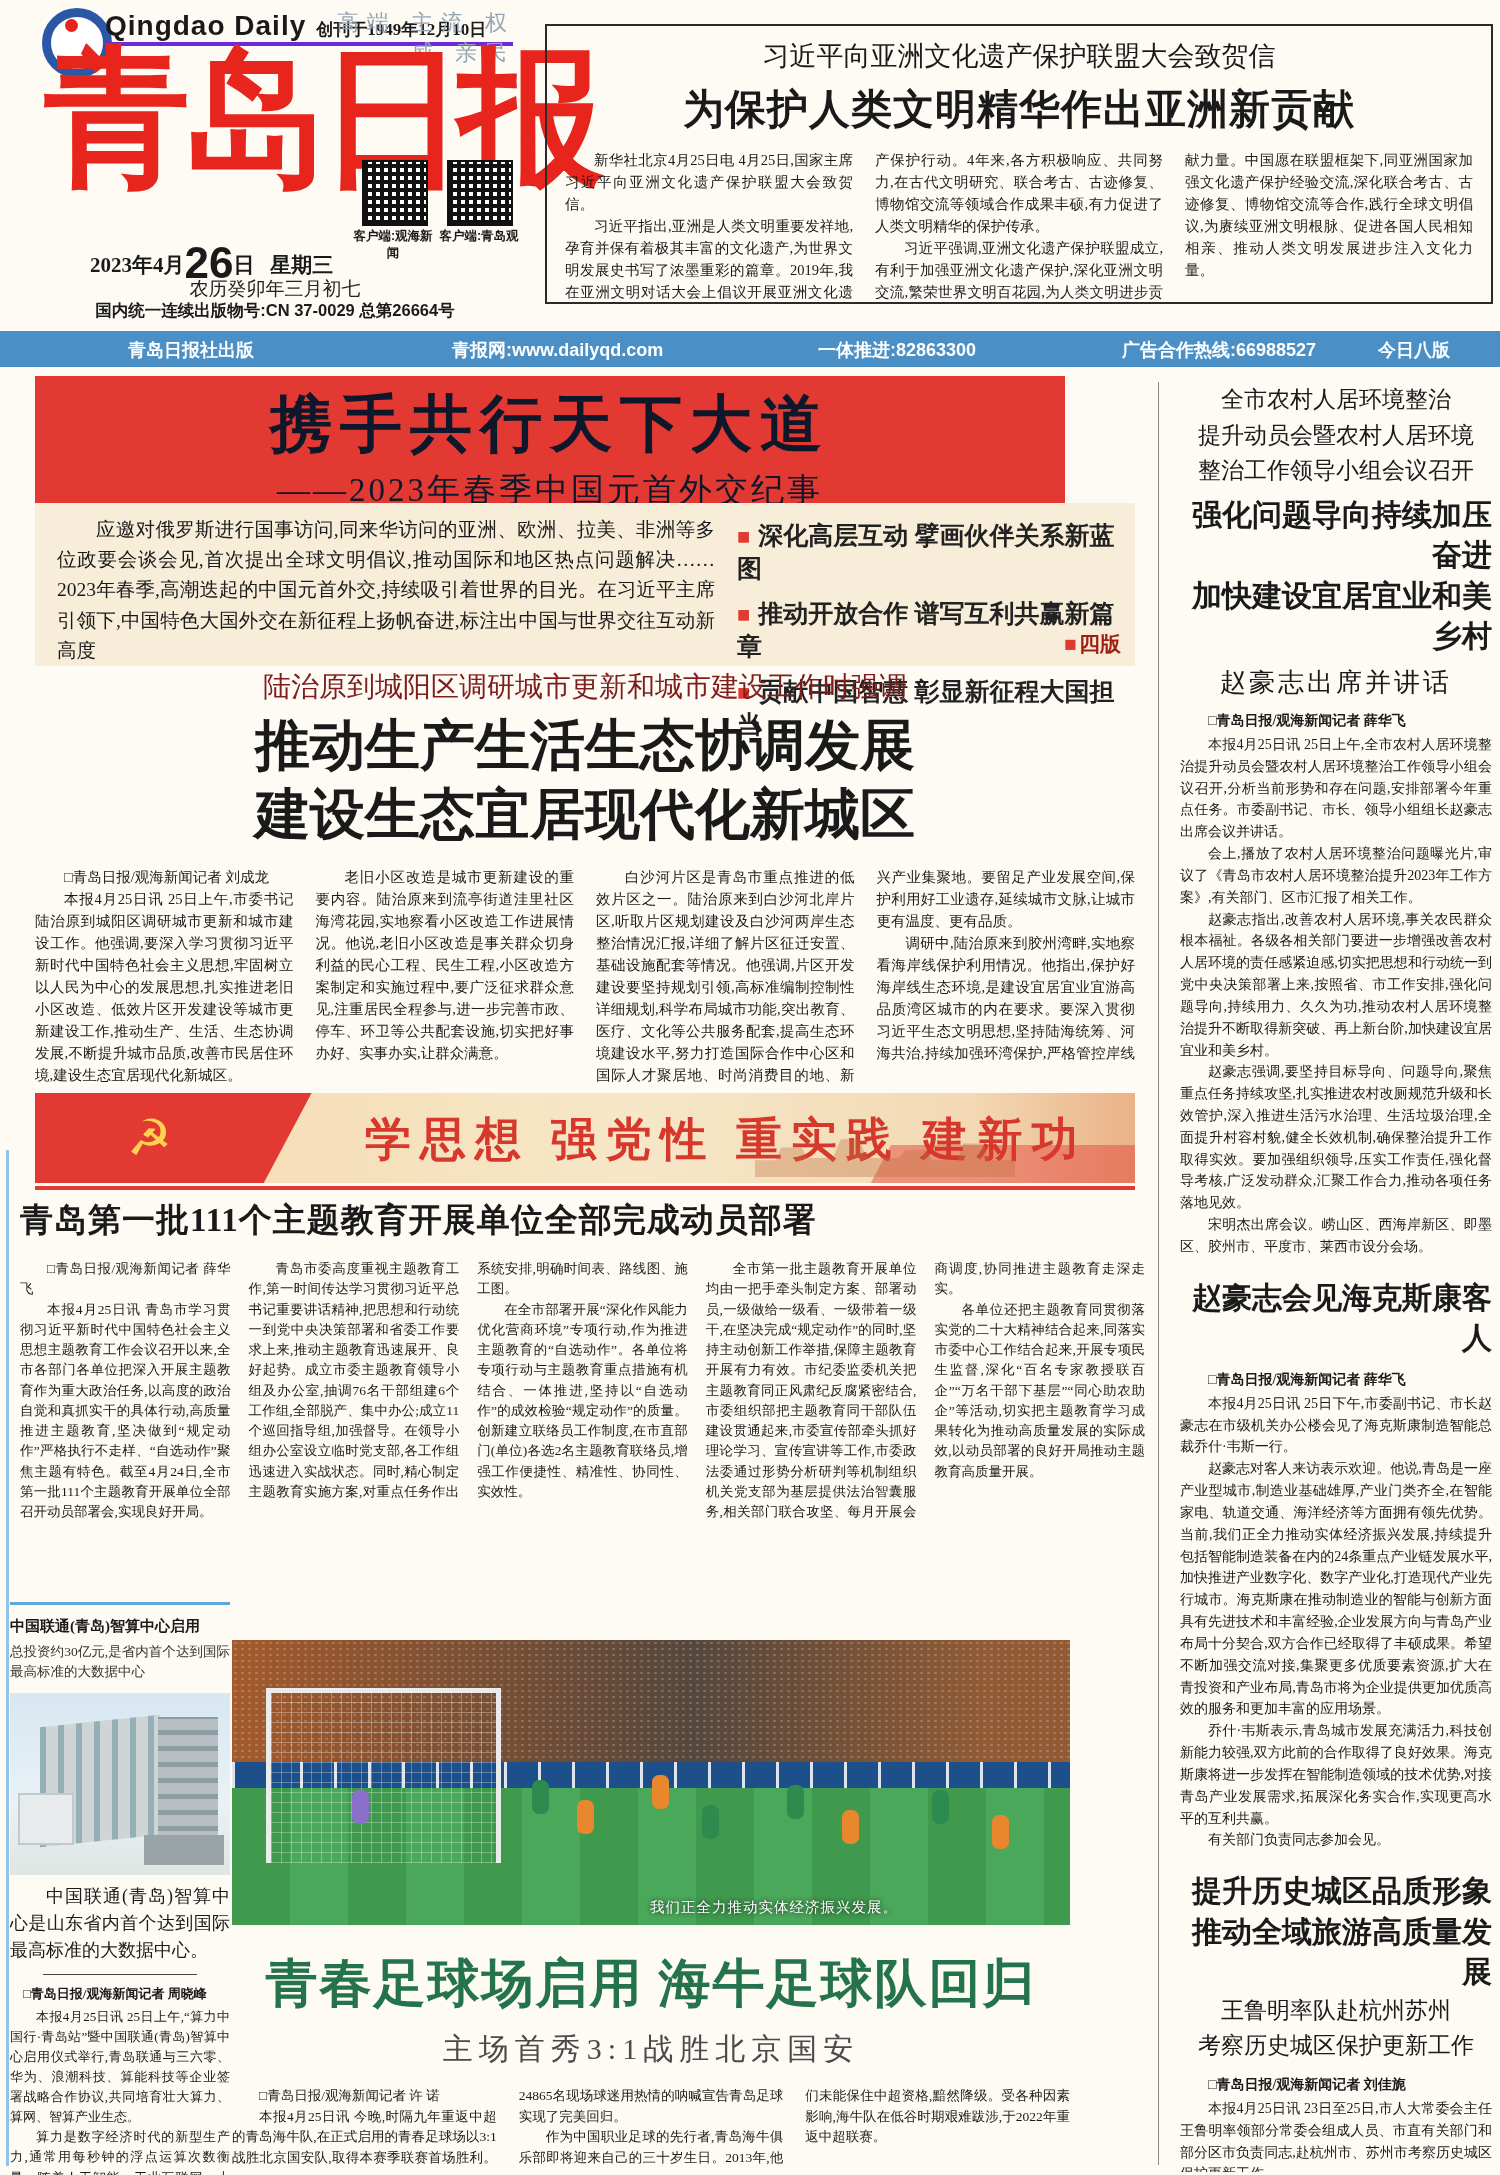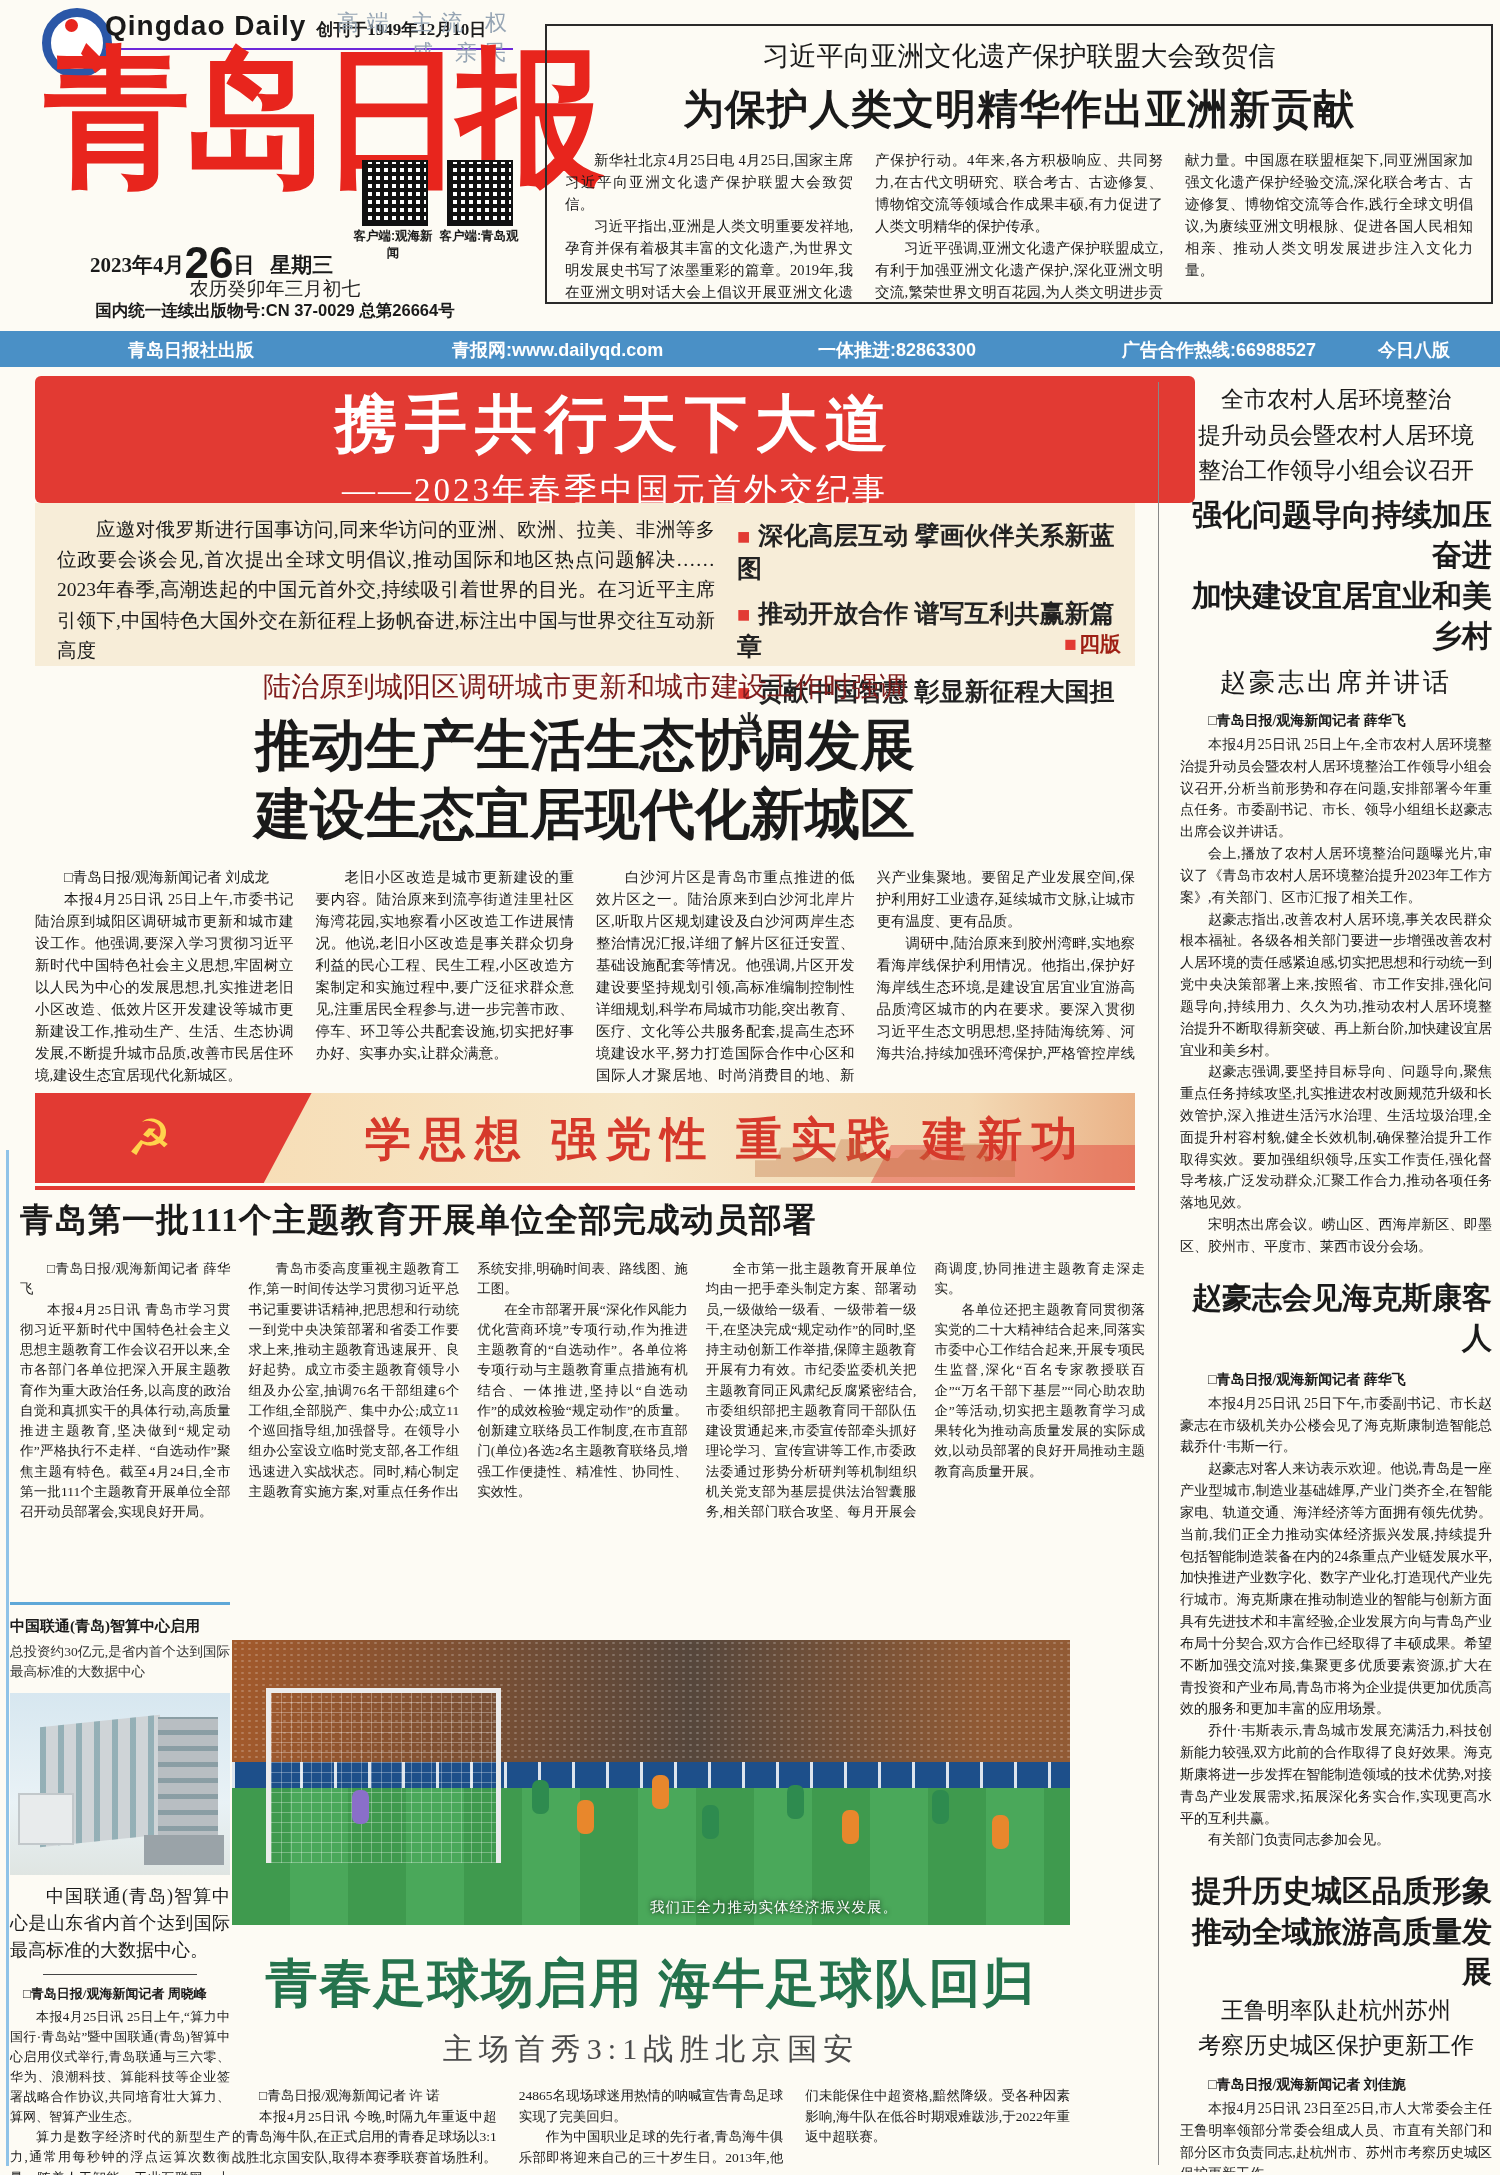--- a/index.html
+++ b/index.html
@@ -4,22 +4,22 @@
 <style>
   html,body{margin:0;padding:0;background:#e9e7e0;}
   .page{position:relative;width:1500px;height:2175px;margin:0 auto;background:#fdfbf4;overflow:hidden;
         font-family:"Liberation Serif",serif;color:#1a1a1a;}
   
   .logo{position:absolute;left:42px;top:8px;width:52px;height:52px;border-radius:50%;
         border:9px solid #2b57a7;background:#fff;}
   .logo .dot{position:absolute;left:14px;top:2px;width:13px;height:13px;border-radius:50%;background:#e8251d;}
   .logo .tail{position:absolute;left:30px;top:26px;width:26px;height:30px;background:#e8251d;
         clip-path:polygon(20% 0,100% 70%,55% 100%,0 35%);}
-  .mast-line{position:absolute;left:105px;top:10px;width:408px;border-bottom:2px solid #6d28d9;
-        padding-bottom:6px;display:flex;align-items:baseline;}
+  .mast-line{position:absolute;left:105px;top:10px;width:408px;border-bottom:4px solid #6d28d9;
+        display:flex;align-items:baseline;}
   .mast-en{font-family:"Liberation Sans",sans-serif;font-weight:bold;font-size:28px;letter-spacing:1px;}
   .mast-founded{font-size:17px;font-weight:bold;margin-left:10px;}
   .mast-slogan{position:absolute;left:310px;top:8px;width:205px;text-align:right;color:#96a5b4;
         font-size:22px;letter-spacing:8px;font-family:"Liberation Sans",sans-serif;}
   .calligraphy{position:absolute;left:44px;top:28px;width:500px;height:200px;color:#e8251d;
         font-weight:bold;font-size:146px;line-height:1.25;letter-spacing:-8px;font-family:"Liberation Serif",serif;
         transform:scaleY(1.04);white-space:nowrap;}
   .date-block{position:absolute;left:90px;top:238px;width:370px;text-align:left;font-size:21px;font-weight:bold;}
   .date-day{font-size:44px;font-family:"Liberation Sans",sans-serif;vertical-align:-6px;}
   .lunar{position:absolute;left:90px;top:276px;width:370px;text-align:center;font-size:19px;color:#222;}
@@ -40,21 +40,21 @@
   .greet-title{text-align:center;font-size:41px;font-weight:bold;margin:8px 0 12px;letter-spacing:1px;}
   .greet-body{column-count:3;column-gap:22px;font-size:14.5px;line-height:1.52;text-align:justify;
          height:158px;overflow:hidden;}
   .greet-body p,.colbody p{margin:0;text-indent:2em;}
   
   .bluebar{position:absolute;left:0;top:331px;width:1500px;height:36px;background:#4a90c6;color:#fff;
         font-family:"Liberation Sans",sans-serif;font-weight:bold;font-size:18px;}
   .bluebar span{position:absolute;top:7px;}
   .bb1{left:128px;} .bb2{left:452px;} .bb3{left:818px;} .bb4{left:1122px;} .bb5{left:1378px;}
   
-  .redbanner{position:absolute;left:35px;top:376px;width:1160px;height:127px;background:#e23a33;color:#ffffff;border-radius:6px;}
+  .redbanner{position:absolute;left:35px;top:376px;width:1030px;height:127px;background:#e23a33;color:#0f172a;}
   .rb-title{text-align:center;font-size:62px;font-weight:bold;letter-spacing:8px;margin-top:6px;}
   .rb-sub{text-align:center;font-size:33px;letter-spacing:3px;margin-top:2px;}
   .deck{position:absolute;left:35px;top:503px;width:1100px;height:163px;background:#f7edd8;}
   .deck-lede{position:absolute;left:22px;top:12px;width:658px;font-size:19.5px;line-height:1.55;text-align:justify;}
   .deck-lede p{margin:0;text-indent:2em;}
   .deck-bullets{position:absolute;left:702px;top:16px;width:390px;}
   .deck-bullets p{margin:0 0 12px;font-size:25px;font-weight:bold;color:#222;}
   .deck-bullets p::before{content:"■";color:#e23a33;margin-right:8px;font-size:22px;}
   .page-tag{position:absolute;right:14px;bottom:8px;font-size:21px;font-weight:bold;color:#9e1f14;}
   .page-tag::before{content:"■";color:#e23a33;margin-right:2px;}

